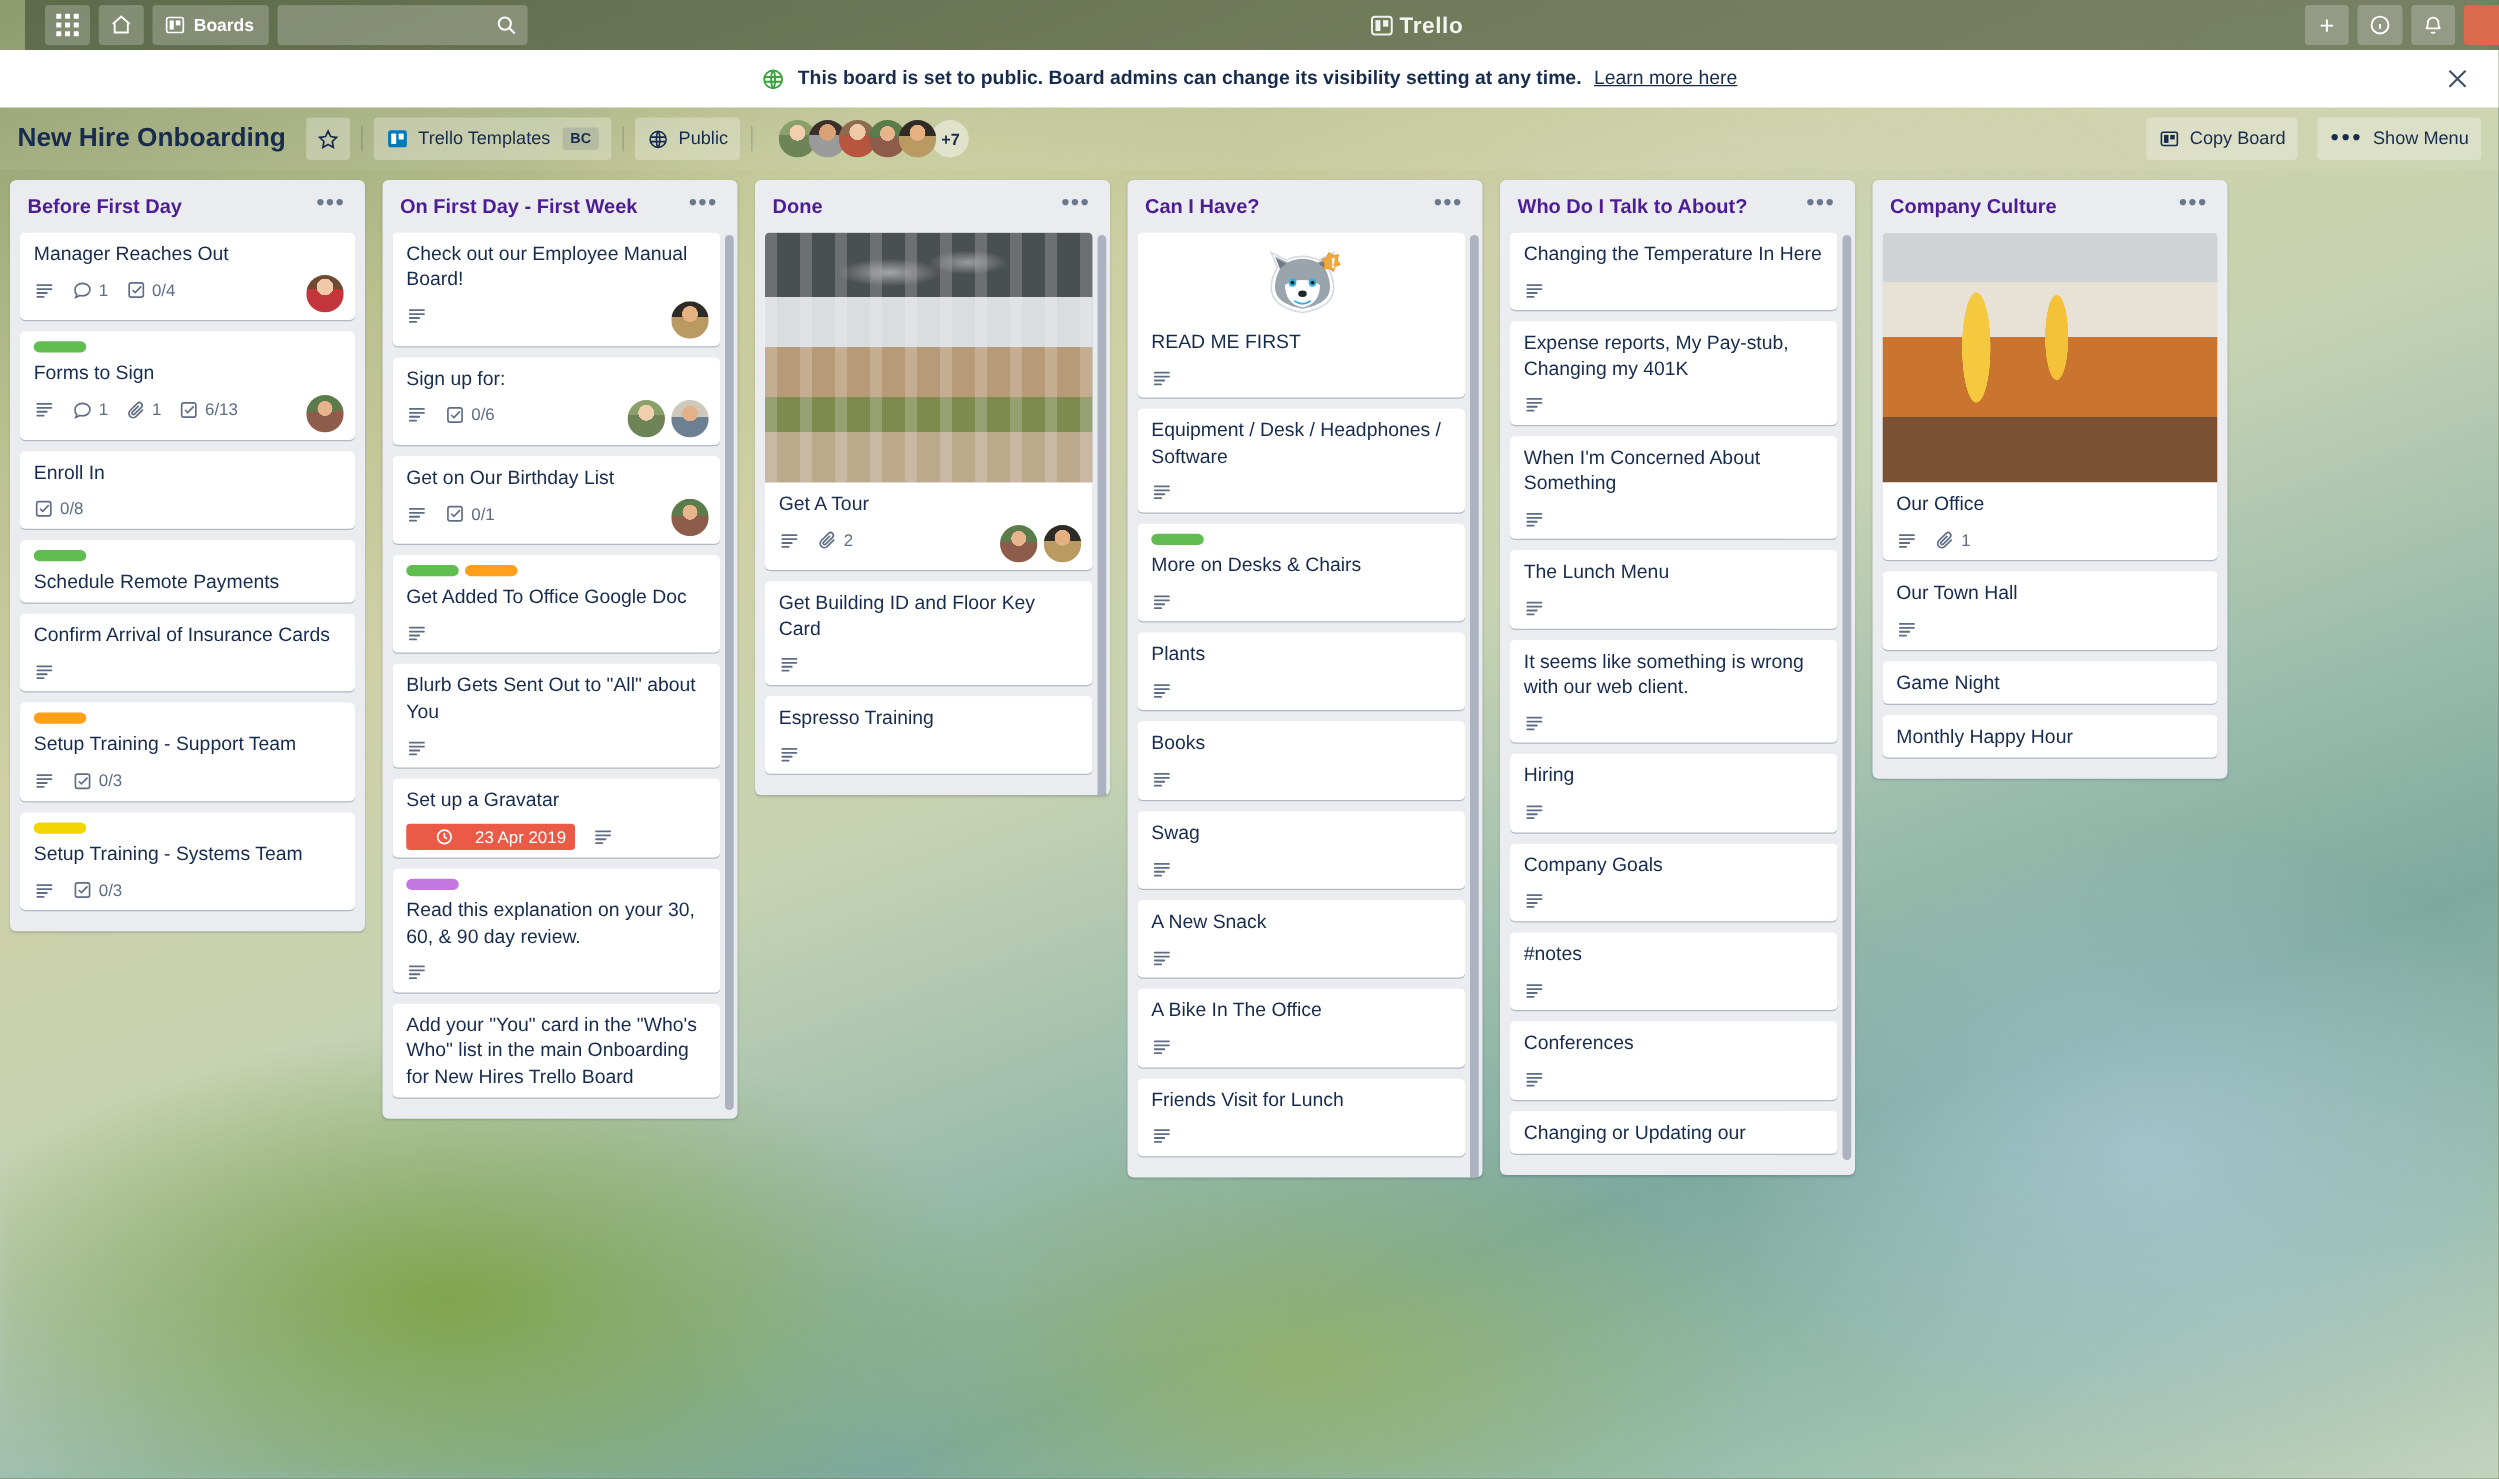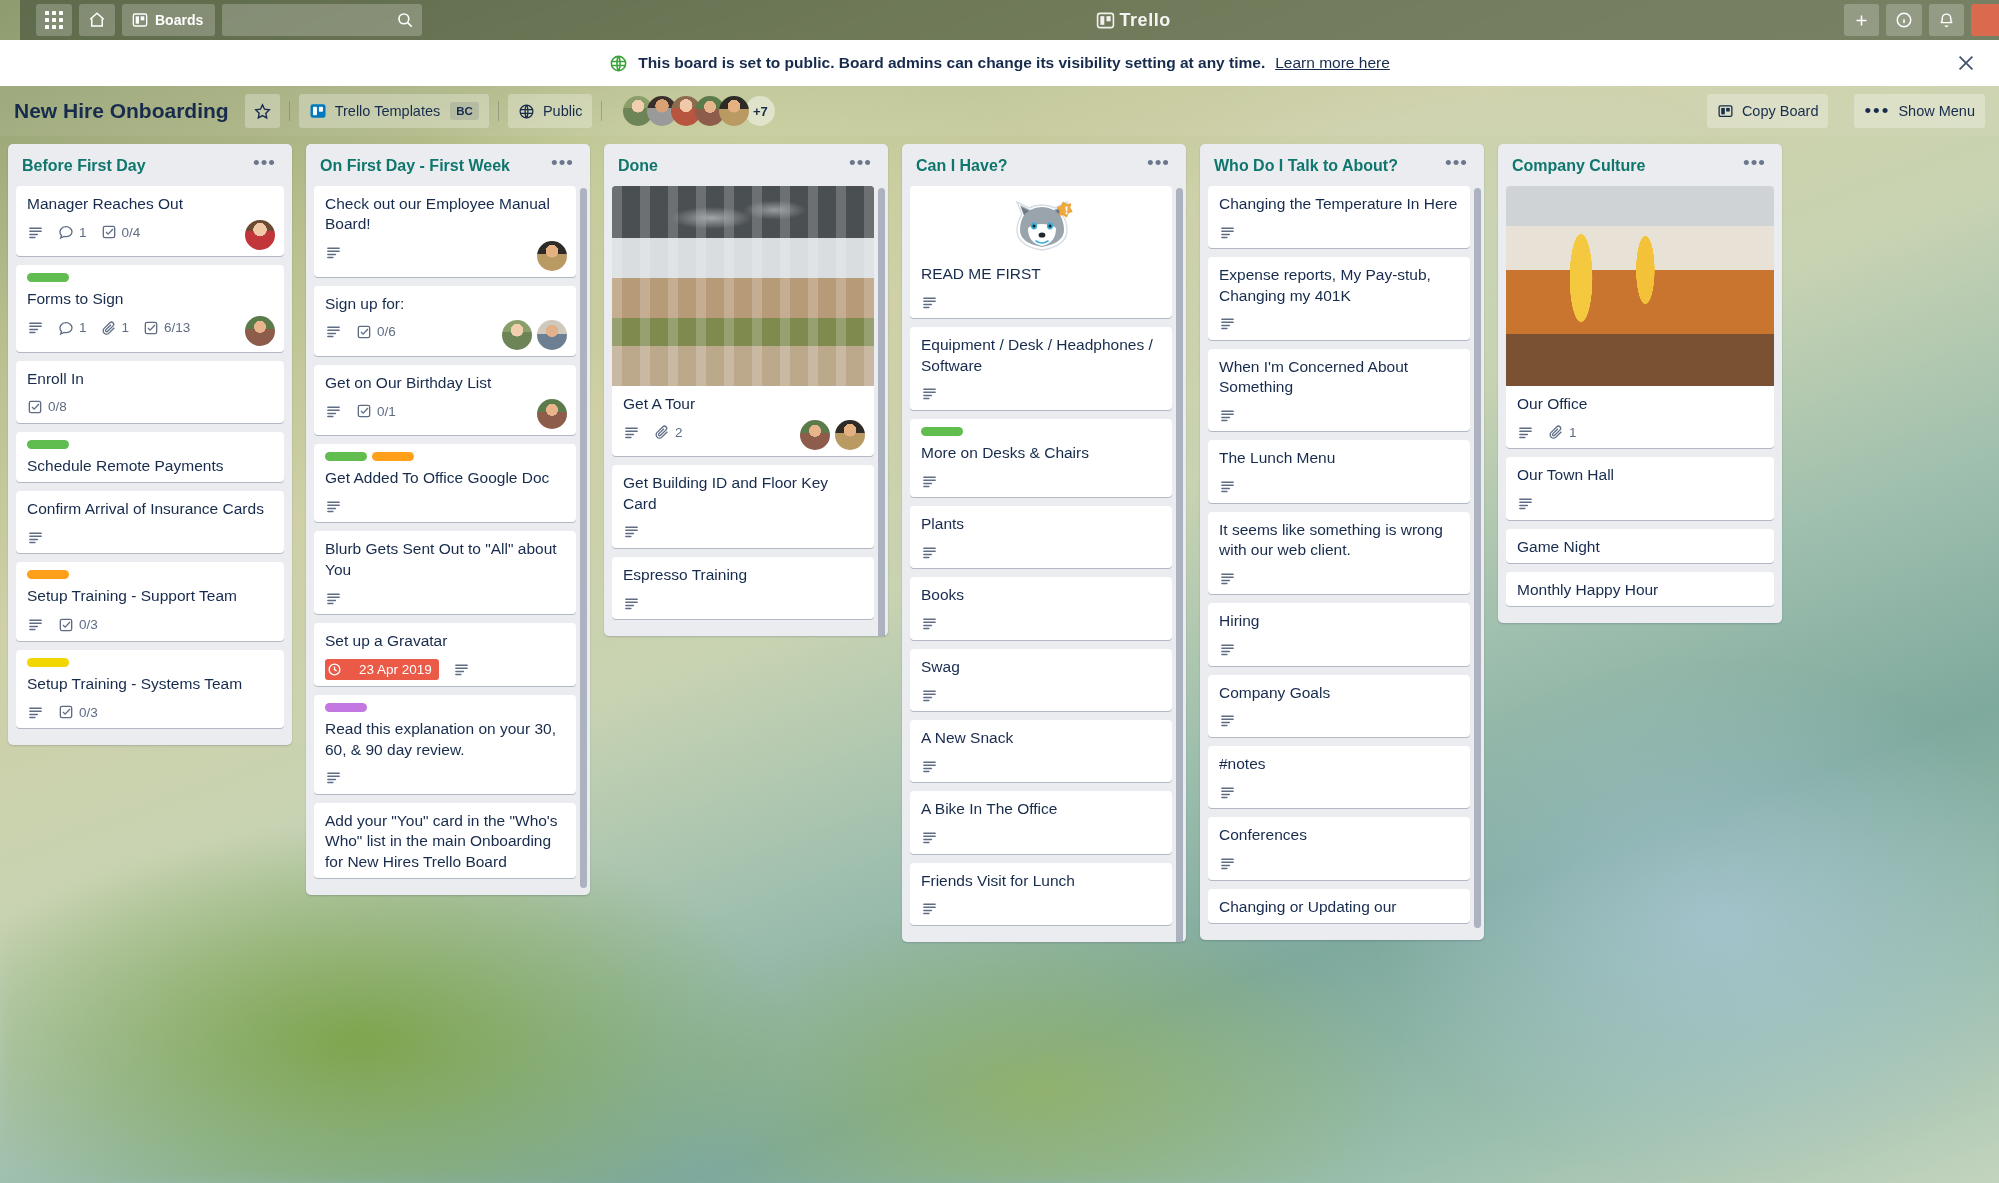--- a/index.html
+++ b/index.html
@@ -104,58 +104,58 @@
   .mem {
     width:30px; height:30px; border-radius:50%; margin-left:-6px;
     background-size: cover; border: 0; overflow:hidden; position:relative;
   }
   .mem:first-child { margin-left: 0; }
   .mem-more {
     width:30px; height:30px; border-radius:50%; margin-left:-4px;
     background: rgba(255,255,255,.45); color:#172b4d; font-size:13px; font-weight:600;
     display:flex; align-items:center; justify-content:center;
   }
-  .hdr-right { margin-left:auto; display:flex; align-items:center; gap:26px; }
+  .hdr-right { margin-left:auto; display:flex; align-items:center; gap:16px; }
 
   
   .board {
     position: relative; z-index: 3;
     display: flex; align-items: flex-start; gap: 14px;
     padding: 8px 0 0 8px;
     height: calc(1183px - 40px - 51px - 50px);
     overflow: hidden;
   }
   .list {
     width: 284px; flex: 0 0 284px;
     background: #ebecf0; border-radius: 5px;
     display: flex; flex-direction: column;
     max-height: 100%;
     box-shadow: 0 1px 2px rgba(9,30,66,.18);
   }
   .list-hdr {
     display:flex; align-items:center; justify-content:space-between;
     padding: 13px 12px 11px 14px;
   }
-  .list-title { font-size: 16px; font-weight: 700; color:#0f766e; white-space: nowrap; overflow:hidden; text-overflow: ellipsis;}
+  .list-title { font-size: 16px; font-weight: 700; color:#4c1d95; white-space: nowrap; overflow:hidden; text-overflow: ellipsis;}
   .list-dots { color:#6b778c; font-size:19px; line-height:10px; letter-spacing:1px; padding: 0 4px 6px 4px; }
   .cards {
     padding: 0 8px 8px 8px; overflow: hidden; position: relative;
   }
   .card {
     background:#fff; border-radius:4px; box-shadow: 0 1px 0 rgba(9,30,66,.25);
     margin-bottom: 9px; padding: 8px 9px 6px 11px; position: relative;
   }
   .card-cover { margin: -8px -9px 8px -11px; height: 200px; border-radius: 4px 4px 0 0; overflow: hidden; }
   .labels { display:flex; gap:5px; margin-bottom: 7px; }
   .label { width: 42px; height: 9px; border-radius: 5px; }
   .card-title { font-size: 15.5px; color:#172b4d; line-height:1.31; word-wrap: break-word; }
   .badges { display:flex; align-items:center; gap:5px; margin-top: 8px; min-height: 20px; flex-wrap: wrap;}
   .badge { display:flex; align-items:center; gap:5px; color:#5e6c84; font-size:13.5px; margin-right: 9px;}
   .badge.due {
-    background:#eb5a46; color:#fff; border-radius:3px; padding: 3px 7px 3px 2px; margin-right:9px;gap:17px;
+    background:#eb5a46; color:#fff; border-radius:3px; padding: 3px 7px 3px 23px; margin-right:9px;gap:17px;
   }
   .card-avatars { display:flex; gap:5px; justify-content:flex-end; margin-top: -22px; }
   .av { width:30px; height:30px; border-radius:50%; overflow:hidden; }
   .sticker { display:flex; justify-content:center; padding: 4px 0 6px 0; }
 
   
   .lsb { position:absolute; right:3px; top:2px; width:7px; border-radius:4px; background:rgba(9,30,66,.28); }
 
   .cards.sc { padding-right: 14px; }
 

